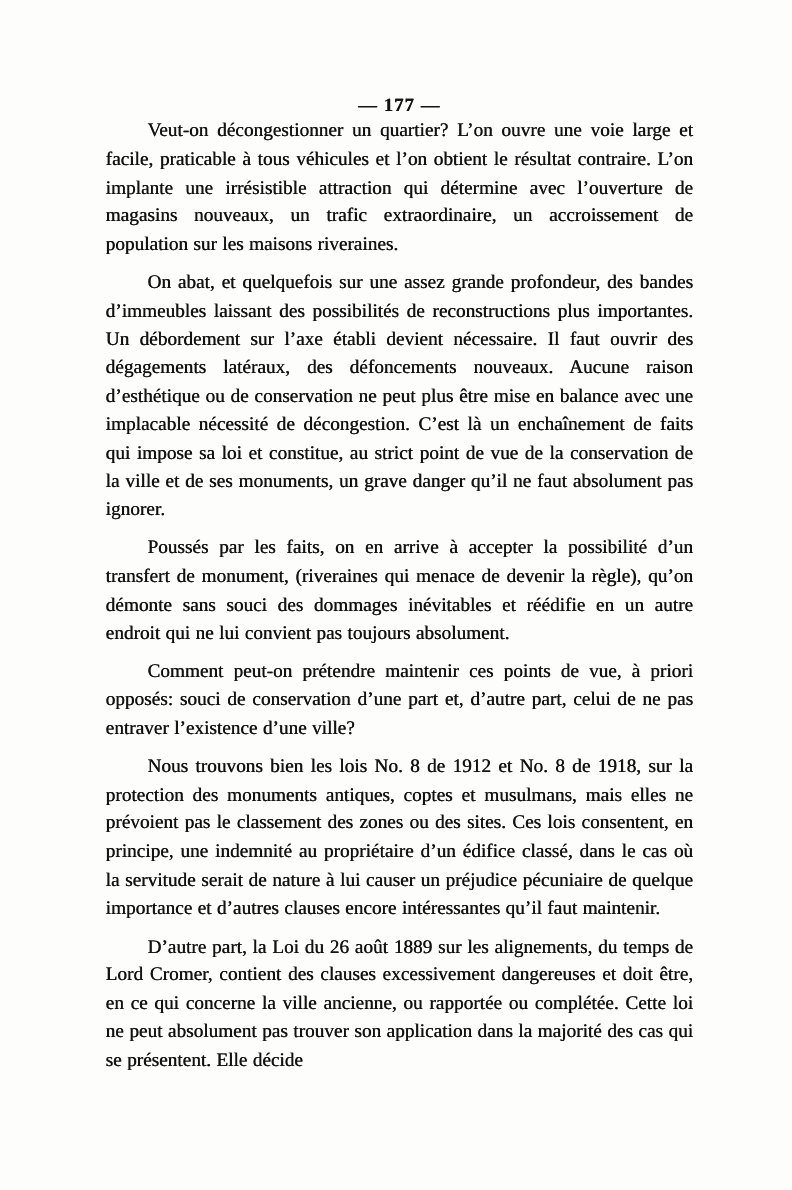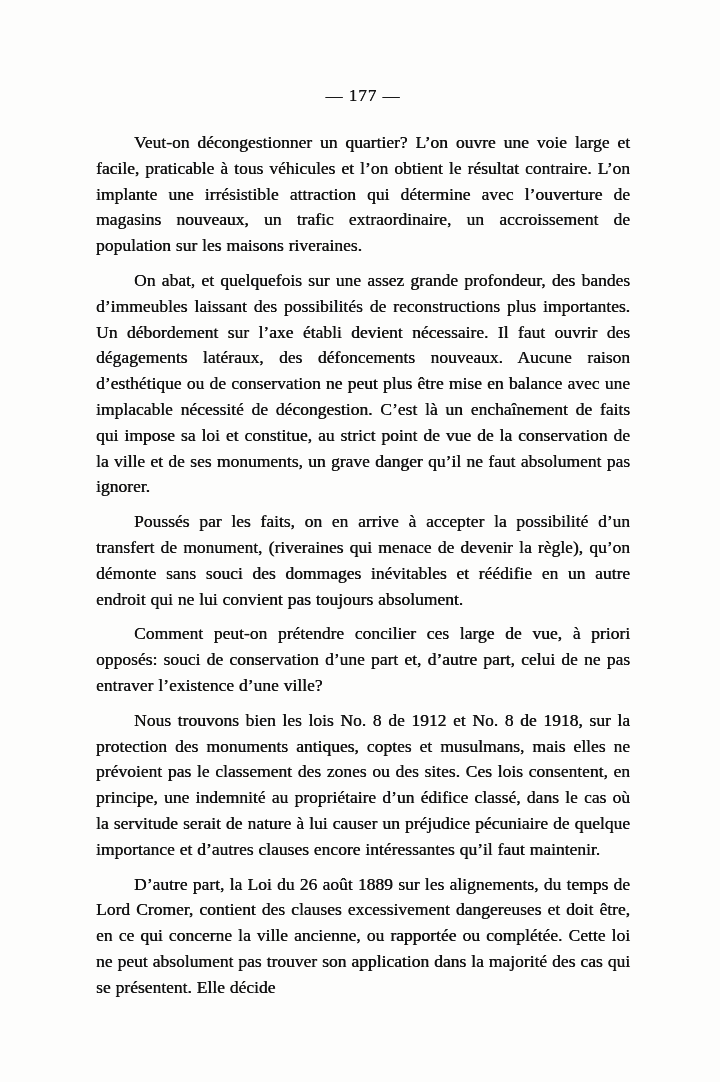--- a/index.html
+++ b/index.html
@@ -15,23 +15,22 @@
     margin: 0 auto;
     background: #fdfdfc;
     color: #131313;
     font-family: "Liberation Serif", "DejaVu Serif", serif;
     padding: 86px 90px 0 96px;
     overflow: hidden;
   }
   .page-number {
     text-align: center;
     font-size: 17px;
-    font-weight: normal;
+    font-weight: bold;
     letter-spacing: 1px;
-    margin-bottom: 24px;
     text-shadow: 0.3px 0 0 currentColor;
   }
   .text-block {
     width: 100%;
   }
   .paragraph {
     font-size: 17.5px;
     line-height: 25.8px;
     text-align: justify;
     text-justify: inter-word;
@@ -46,17 +45,17 @@
 </head>
 <body>
 
 <div class="page">
   <div class="page-number">— 177 —</div>
 
   <div class="text-block">
     <p class="paragraph">Veut-on décongestionner un quartier? L’on ouvre une voie large et facile, praticable à tous véhicules et l’on obtient le résultat contraire. L’on implante une irrésistible attraction qui détermine avec l’ouverture de magasins nouveaux, un trafic extraordinaire, un accroissement de population sur les maisons riveraines.</p>
     <p class="paragraph">On abat, et quelquefois sur une assez grande profondeur, des bandes d’immeubles laissant des possibilités de reconstructions plus importantes. Un débordement sur l’axe établi devient nécessaire. Il faut ouvrir des dégagements latéraux, des défoncements nouveaux. Aucune raison d’esthétique ou de conservation ne peut plus être mise en balance avec une implacable nécessité de décongestion. C’est là un enchaînement de faits qui impose sa loi et constitue, au strict point de vue de la conservation de la ville et de ses monuments, un grave danger qu’il ne faut absolument pas ignorer.</p>
     <p class="paragraph">Poussés par les faits, on en arrive à accepter la possibilité d’un transfert de monument, (riveraines qui menace de devenir la règle), qu’on démonte sans souci des dommages inévitables et réédifie en un autre endroit qui ne lui convient pas toujours absolument.</p>
-    <p class="paragraph">Comment peut-on prétendre concilier ces large de vue, à priori opposés: souci de conservation d’une part et, d’autre part, celui de ne pas entraver l’existence d’une ville?</p>
+    <p class="paragraph">Comment peut-on prétendre maintenir ces points de vue, à priori opposés: souci de conservation d’une part et, d’autre part, celui de ne pas entraver l’existence d’une ville?</p>
     <p class="paragraph">Nous trouvons bien les lois No. 8 de 1912 et No. 8 de 1918, sur la protection des monuments antiques, coptes et musulmans, mais elles ne prévoient pas le classement des zones ou des sites. Ces lois consentent, en principe, une indemnité au propriétaire d’un édifice classé, dans le cas où la servitude serait de nature à lui causer un préjudice pécuniaire de quelque importance et d’autres clauses encore intéressantes qu’il faut maintenir.</p>
     <p class="paragraph">D’autre part, la Loi du 26 août 1889 sur les alignements, du temps de Lord Cromer, contient des clauses excessivement dangereuses et doit être, en ce qui concerne la ville ancienne, ou rapportée ou complétée. Cette loi ne peut absolument pas trouver son application dans la majorité des cas qui se présentent. Elle décide</p>
   </div>
 </div>
 
 </body></html>

